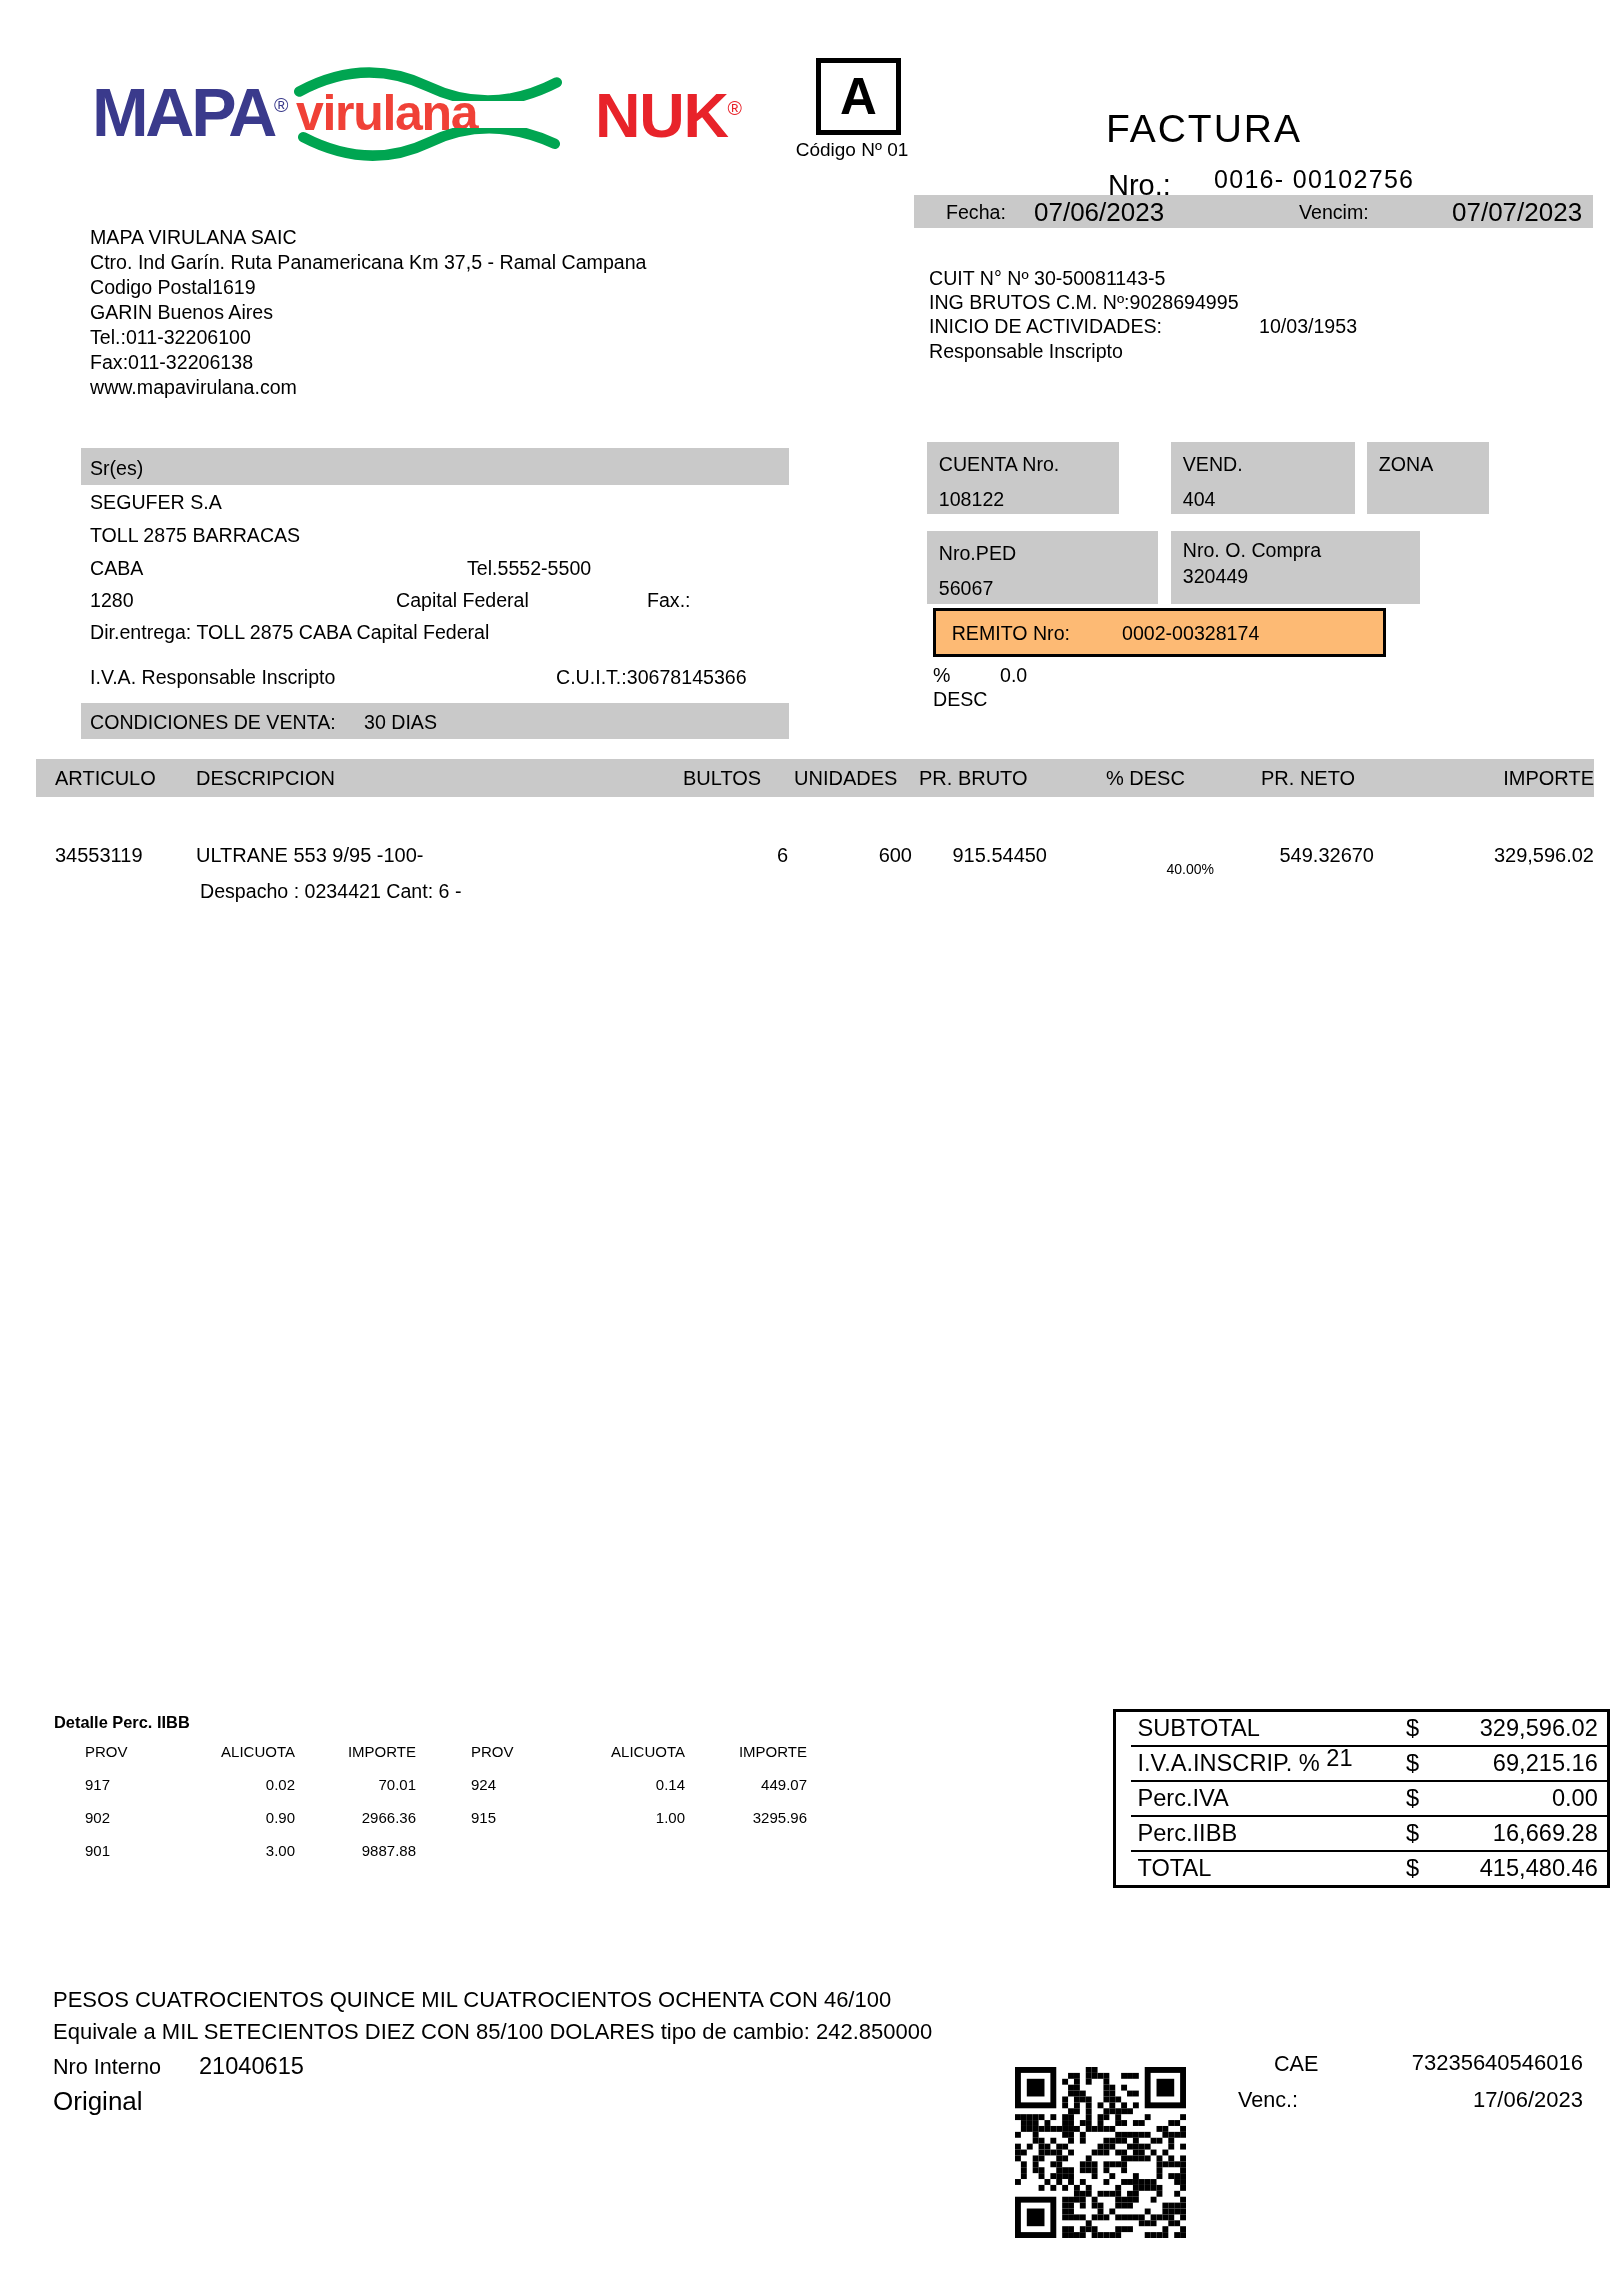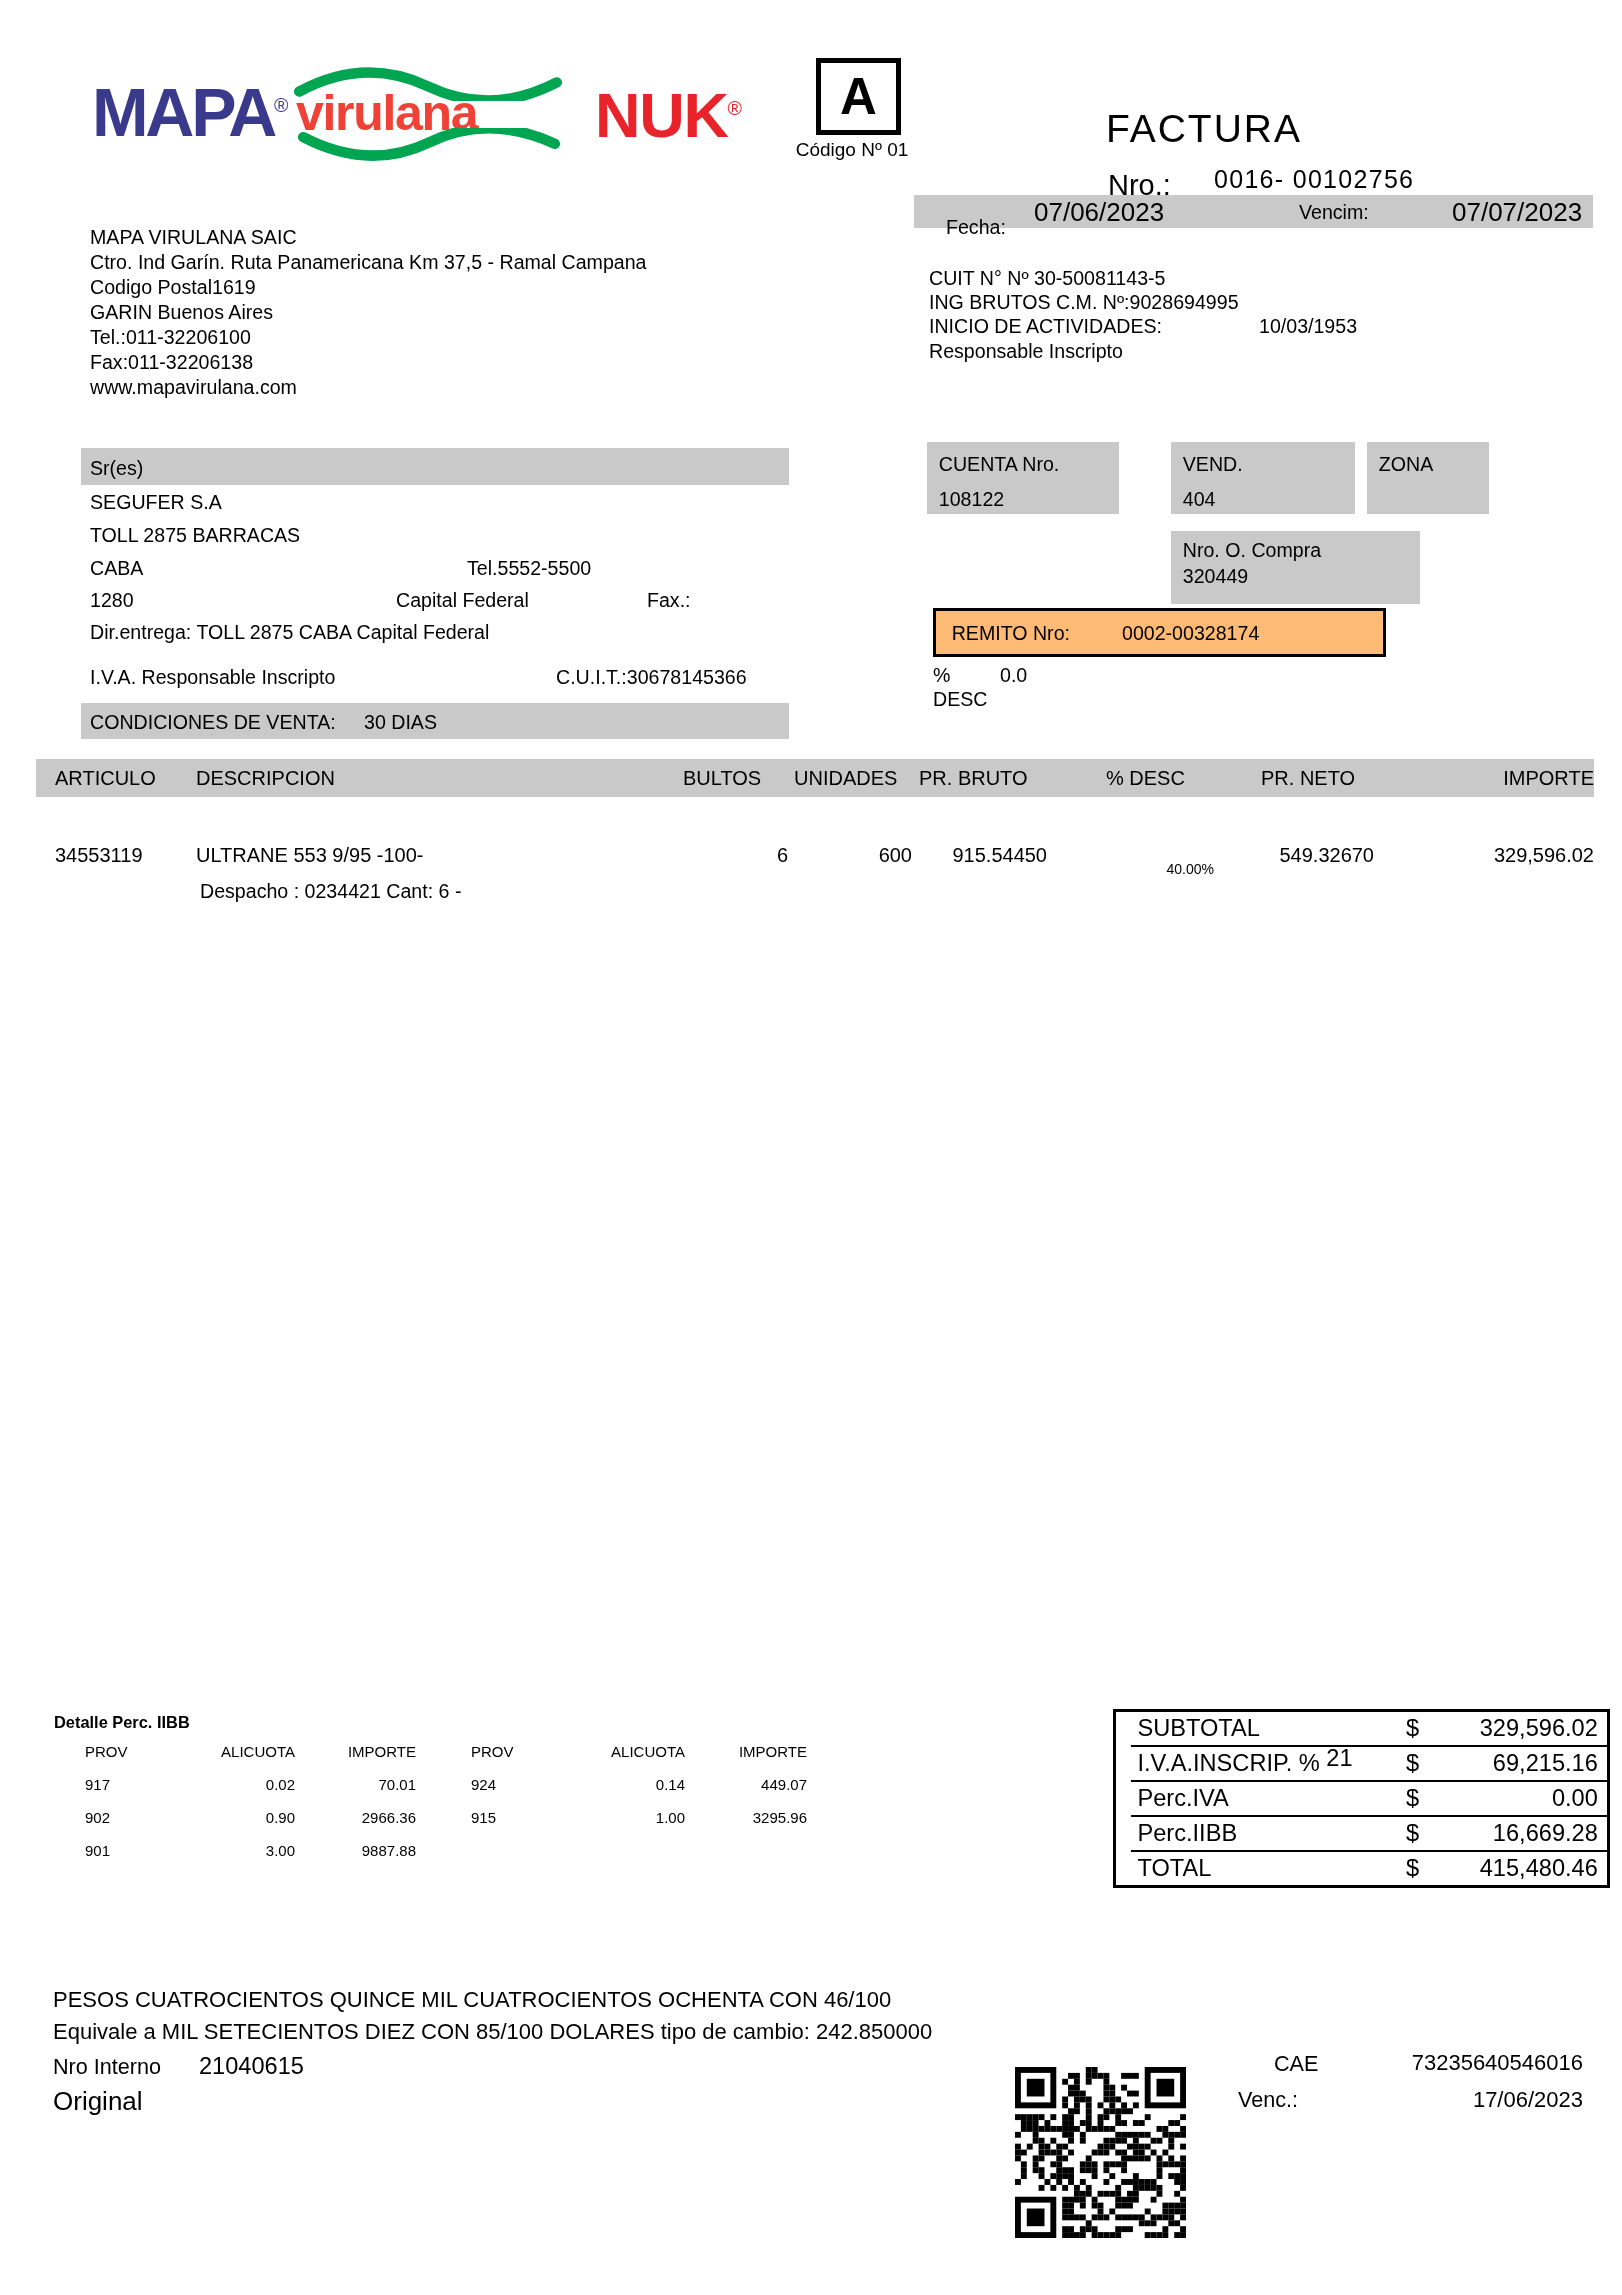--- a/index.html
+++ b/index.html
@@ -58,21 +58,21 @@
   <div class="letterbox">
     <span>A</span>
   </div>
   <div class="abs" style="left:793px;top:139px;width:118px;text-align:center;font-size:19px;">Código Nº 01</div>
 
   <div class="abs" style="left:1106px;top:107px;font-size:39px;letter-spacing:2px;">FACTURA</div>
   <div class="abs" style="left:1108px;top:169px;font-size:29px;">Nro.:</div>
   <div class="abs" style="left:1214px;top:165px;font-size:25px;letter-spacing:1.3px;">0016- 00102756</div>
 
   <div class="bar" style="left:914px;top:195px;width:679px;height:33px;"></div>
-  <div class="abs t30" style="left:946px;top:216px;">Fecha:</div>
+  <div class="abs t30" style="left:946px;top:201px;">Fecha:</div>
   <div class="abs t40" style="left:1034px;top:197px;">07/06/2023</div>
   <div class="abs t30" style="left:1299px;top:201px;">Vencim:</div>
   <div class="abs t40" style="left:1452px;top:197px;">07/07/2023</div>
 
   <div class="abs t30" style="left:90px;top:225px;line-height:25px;white-space:normal;width:589px;">
     <div>MAPA VIRULANA SAIC</div>
     <div>Ctro. Ind Garín. Ruta Panamericana Km 37,5 - Ramal Campana</div>
     <div>Codigo Postal1619</div>
     <div>GARIN Buenos Aires</div>
     <div>Tel.:011-32206100</div>
@@ -107,20 +107,24 @@
   <div class="gbox" style="left:927px;top:442px;width:192px;height:72px;">
     <span class="lbl">CUENTA Nro.</span>
     <span class="val">108122</span>
   </div>
   <div class="gbox" style="left:1171px;top:442px;width:184px;height:72px;">
     <span class="lbl">VEND.</span>
     <span class="val">404</span>
   </div>
   <div class="gbox" style="left:1367px;top:442px;width:122px;height:72px;">
     <span class="lbl">ZONA</span>
+  </div>
+  <div class="gbox" style="left:927px;top:531px;width:231px;height:73px;">
+    <span class="lbl">Nro.PED</span>
+    <span class="val">56067</span>
   </div>
   <div class="gbox" style="left:1171px;top:531px;width:249px;height:73px;">
     <span class="lbl" style="top:7.9px;">Nro. O. Compra</span>
     <span class="val tight">320449</span>
   </div>
 
   <div class="remito">
     <span class="abs t30" style="left:15.7px;top:10.5px;">REMITO Nro:</span>
     <span class="abs t30" style="left:186px;top:10.5px;">0002-00328174</span>
   </div>

